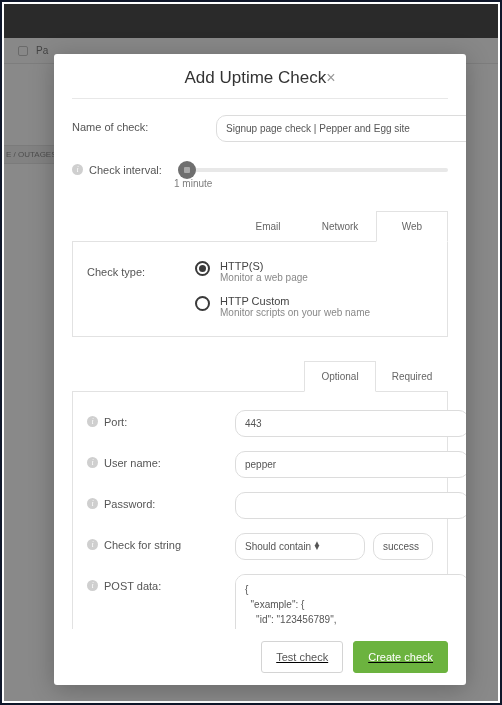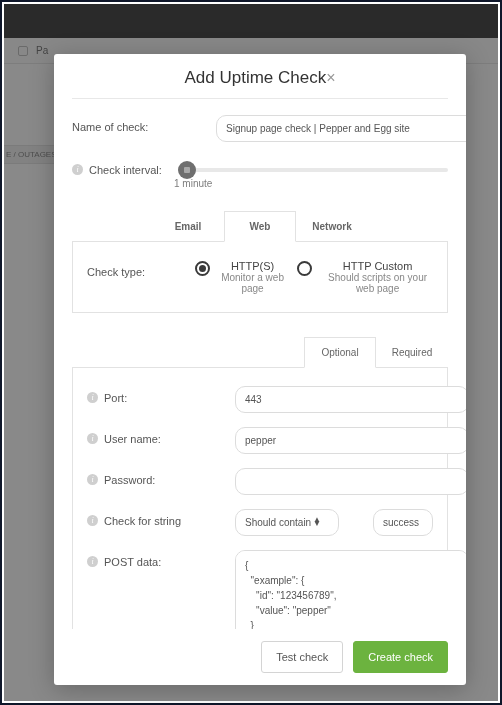--- a/index.html
+++ b/index.html
@@ -145,21 +145,21 @@
     resize: none;
     line-height: 1.5;
     white-space: pre;
     overflow-x: auto;
   }
   .select-wrap {
     display: flex;
     gap: 8px;
   }
   .select-input {
-    width: 104px;
+    width: 130px;
     appearance: none;
     -webkit-appearance: none;
     background: #fff;
     position: relative;
   }
   .select-container {
     position: relative;
     width: 130px;
     flex-shrink: 0;
   }
@@ -199,23 +199,22 @@
   .slider-knob-inner {
     width: 6px; height: 6px; background: #a9a9a9; border-radius: 1px;
   }
   .slider-label {
     font-size: 10px;
     color: #7d7d7d;
     margin-left: -6px;
   }
   .tab-row {
     display: flex;
-    justify-content: center;
+    justify-content: flex-end;
     margin-top: 22px;
-    font-weight: bold;
   }
   .tab {
     padding: 9px 0;
     width: 72px;
     text-align: center;
     font-size: 10px;
     color: #666;
     border: 1px solid transparent;
     cursor: pointer;
   }
@@ -227,23 +226,22 @@
     z-index: 2;
   }
   .tab-panel {
     border: 1px solid #e2e2e2;
     padding: 18px 14px;
     margin-top: -1px;
     margin-bottom: 24px;
   }
   .radio-group {
     display: flex;
-    flex-direction: row;
+    flex-direction: column;
     gap: 12px;
-    text-align: center;
   }
   .radio-item {
     display: flex;
     align-items: flex-start;
     gap: 10px;
     cursor: pointer;
   }
   .radio-outer {
     width: 15px;
     height: 15px;
@@ -281,20 +279,21 @@
     padding: 18px 14px 10px 14px;
     margin-top: -1px;
   }
   .sub-tab-panel .row { margin-bottom: 14px; }
   .sub-tab-panel .label-col { width: 112px; }
   .modal-footer {
     padding: 12px 18px;
     display: flex;
     justify-content: flex-end;
     gap: 10px;
+    text-decoration: underline;
   }
   .btn {
     padding: 9px 14px;
     font-size: 11px;
     border-radius: 3px;
     cursor: pointer;
     border: 1px solid #d4d4d4;
     background: #fff;
     color: #555;
   }
@@ -347,22 +346,22 @@
               <div class="slider-knob">
                 <div class="slider-knob-inner"></div>
               </div>
             </div>
             <div class="slider-label">1 minute</div>
           </div>
         </div>
 
         <div class="tab-row">
           <div class="tab">Email</div>
+          <div class="tab">Network</div>
           <div class="tab active">Web</div>
-          <div class="tab">Network</div>
         </div>
 
         <div class="tab-panel">
           <div class="row" style="margin-bottom:0;">
             <div class="label-col">
               <span>Check type:</span>
             </div>
             <div class="field-col">
               <div class="radio-group">
                 <div class="radio-item selected">
@@ -371,21 +370,21 @@
                     </div>
                   <div class="radio-text">
                     <div class="rt-title">HTTP(S)</div>
                     <div class="rt-desc">Monitor a web page</div>
                   </div>
                 </div>
                 <div class="radio-item">
                   <div class="radio-outer"></div>
                   <div class="radio-text">
                     <div class="rt-title">HTTP Custom</div>
-                    <div class="rt-desc">Should scripts on your web page</div>
+                    <div class="rt-desc">Monitor scripts on your web name</div>
                   </div>
                 </div>
               </div>
             </div>
           </div>
         </div>
 
         <div class="sub-tab-row">
           <div class="tab active">Optional</div>
           <div class="tab">Required</div>

